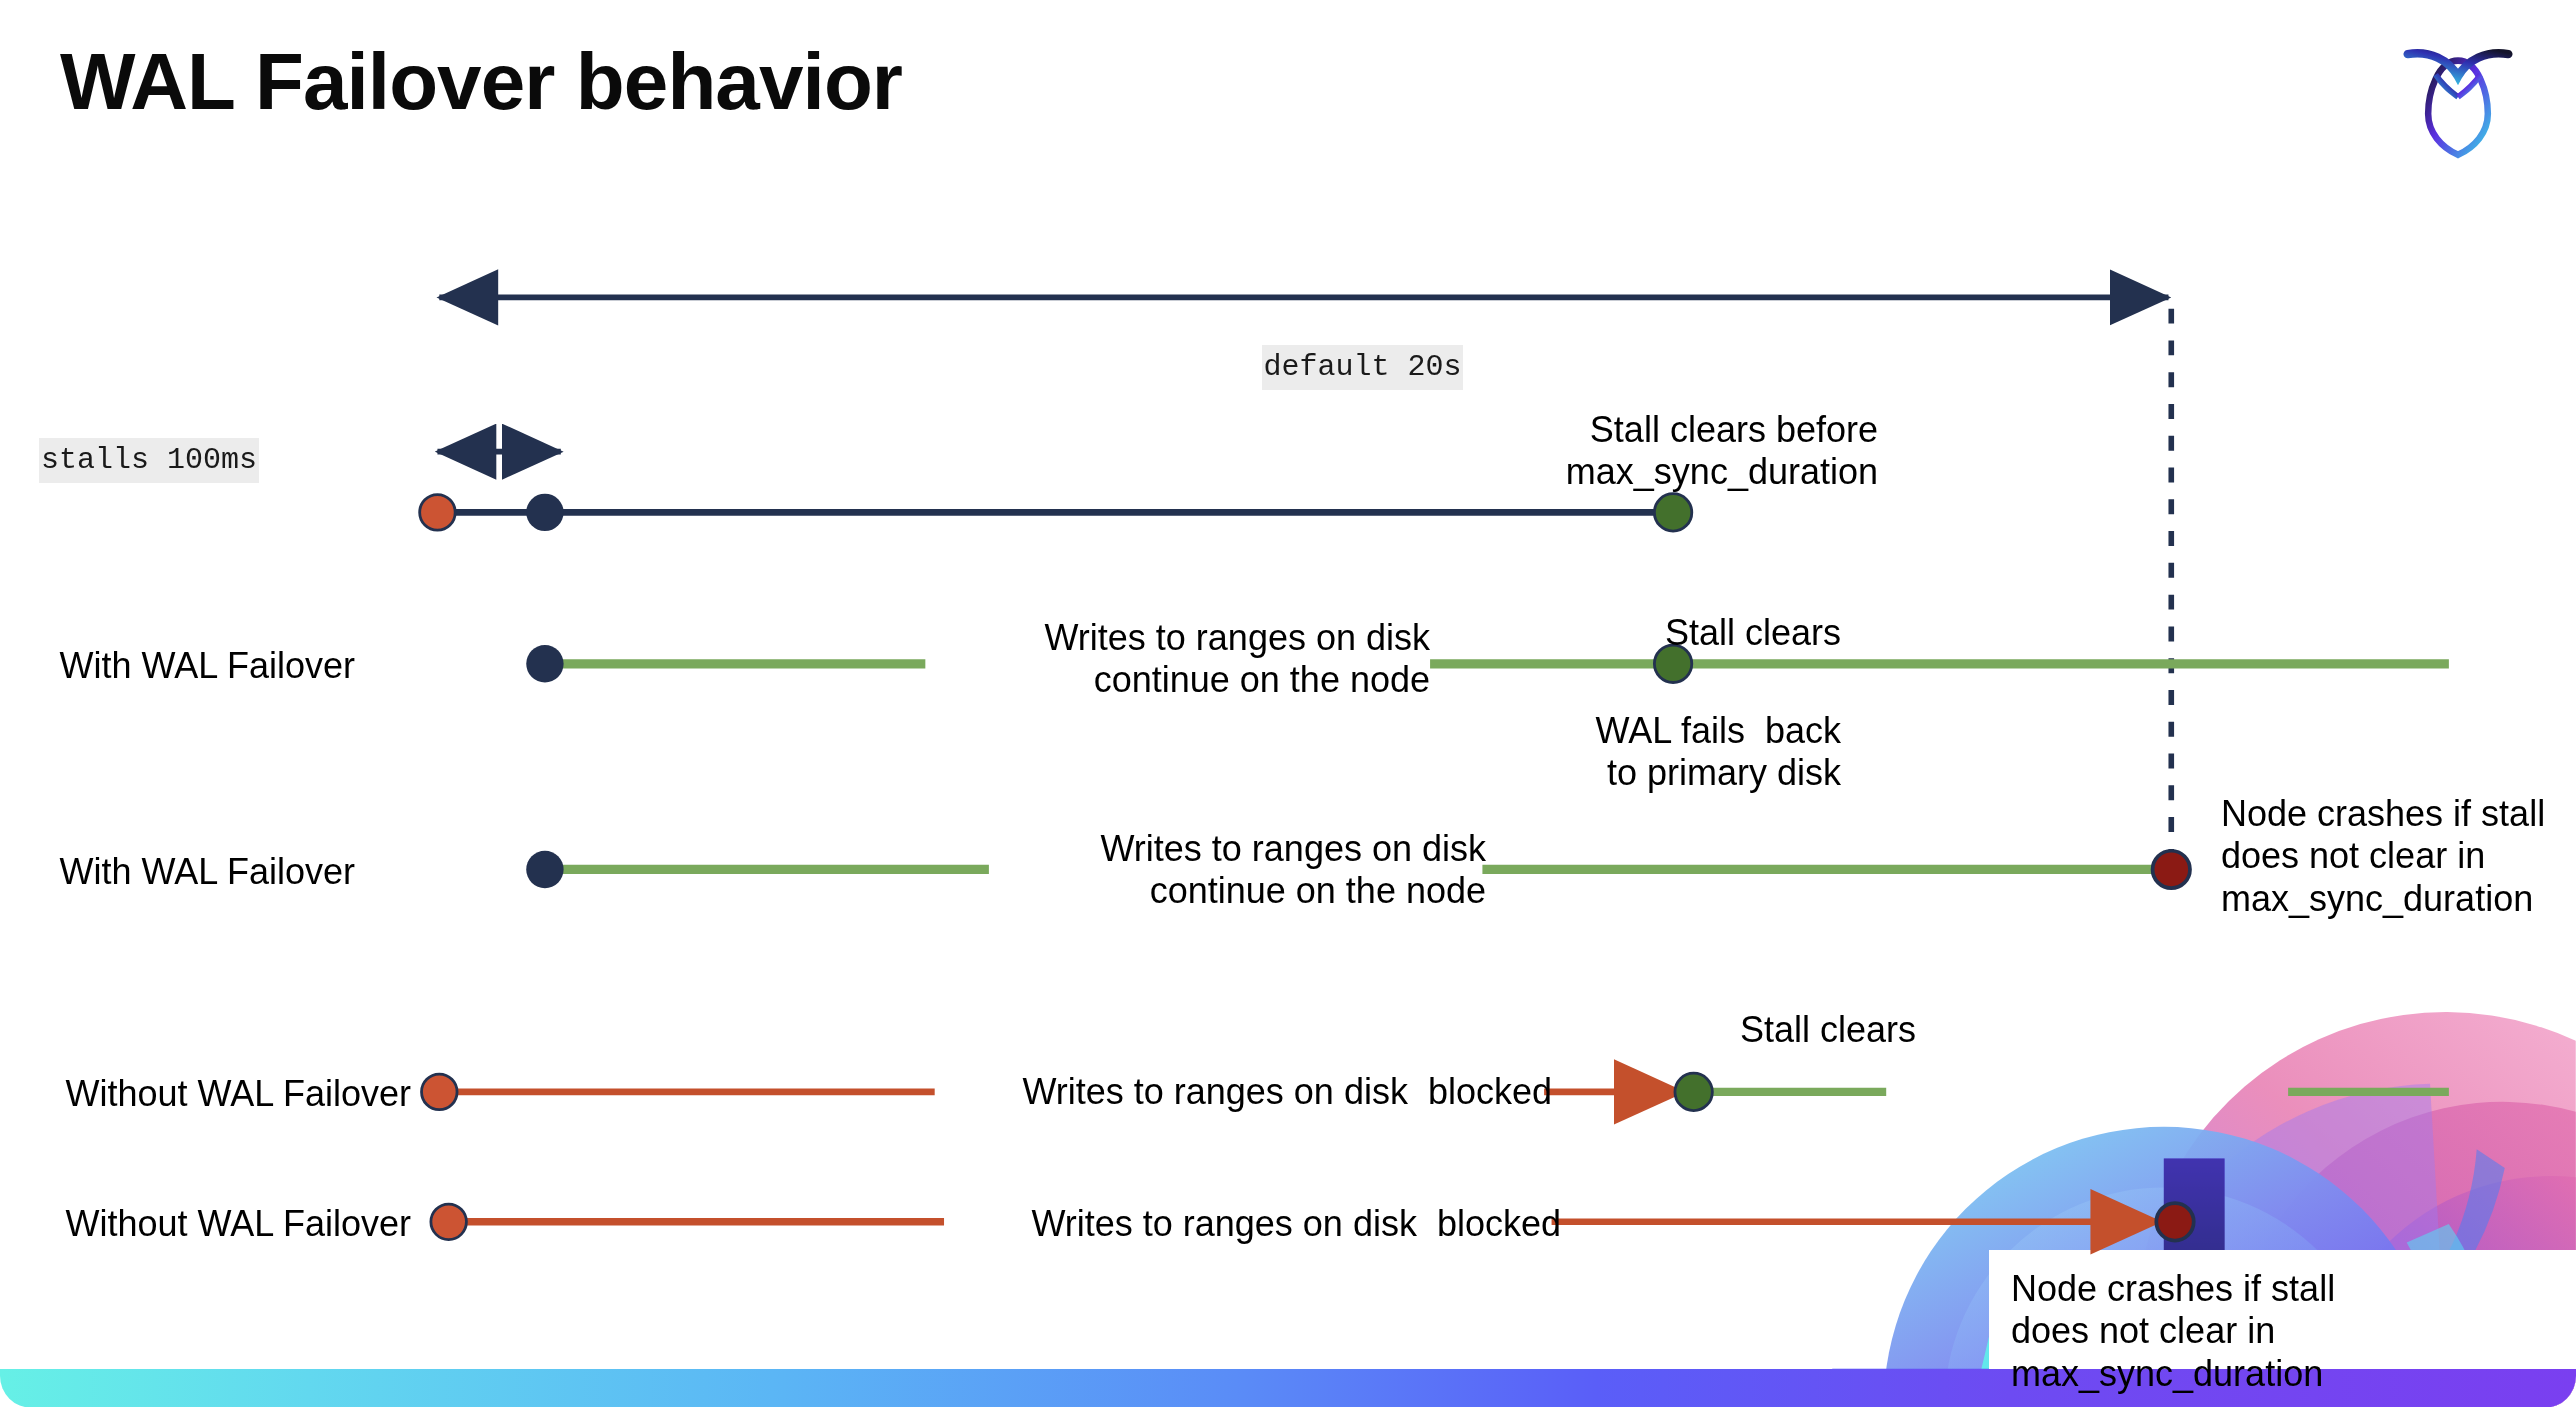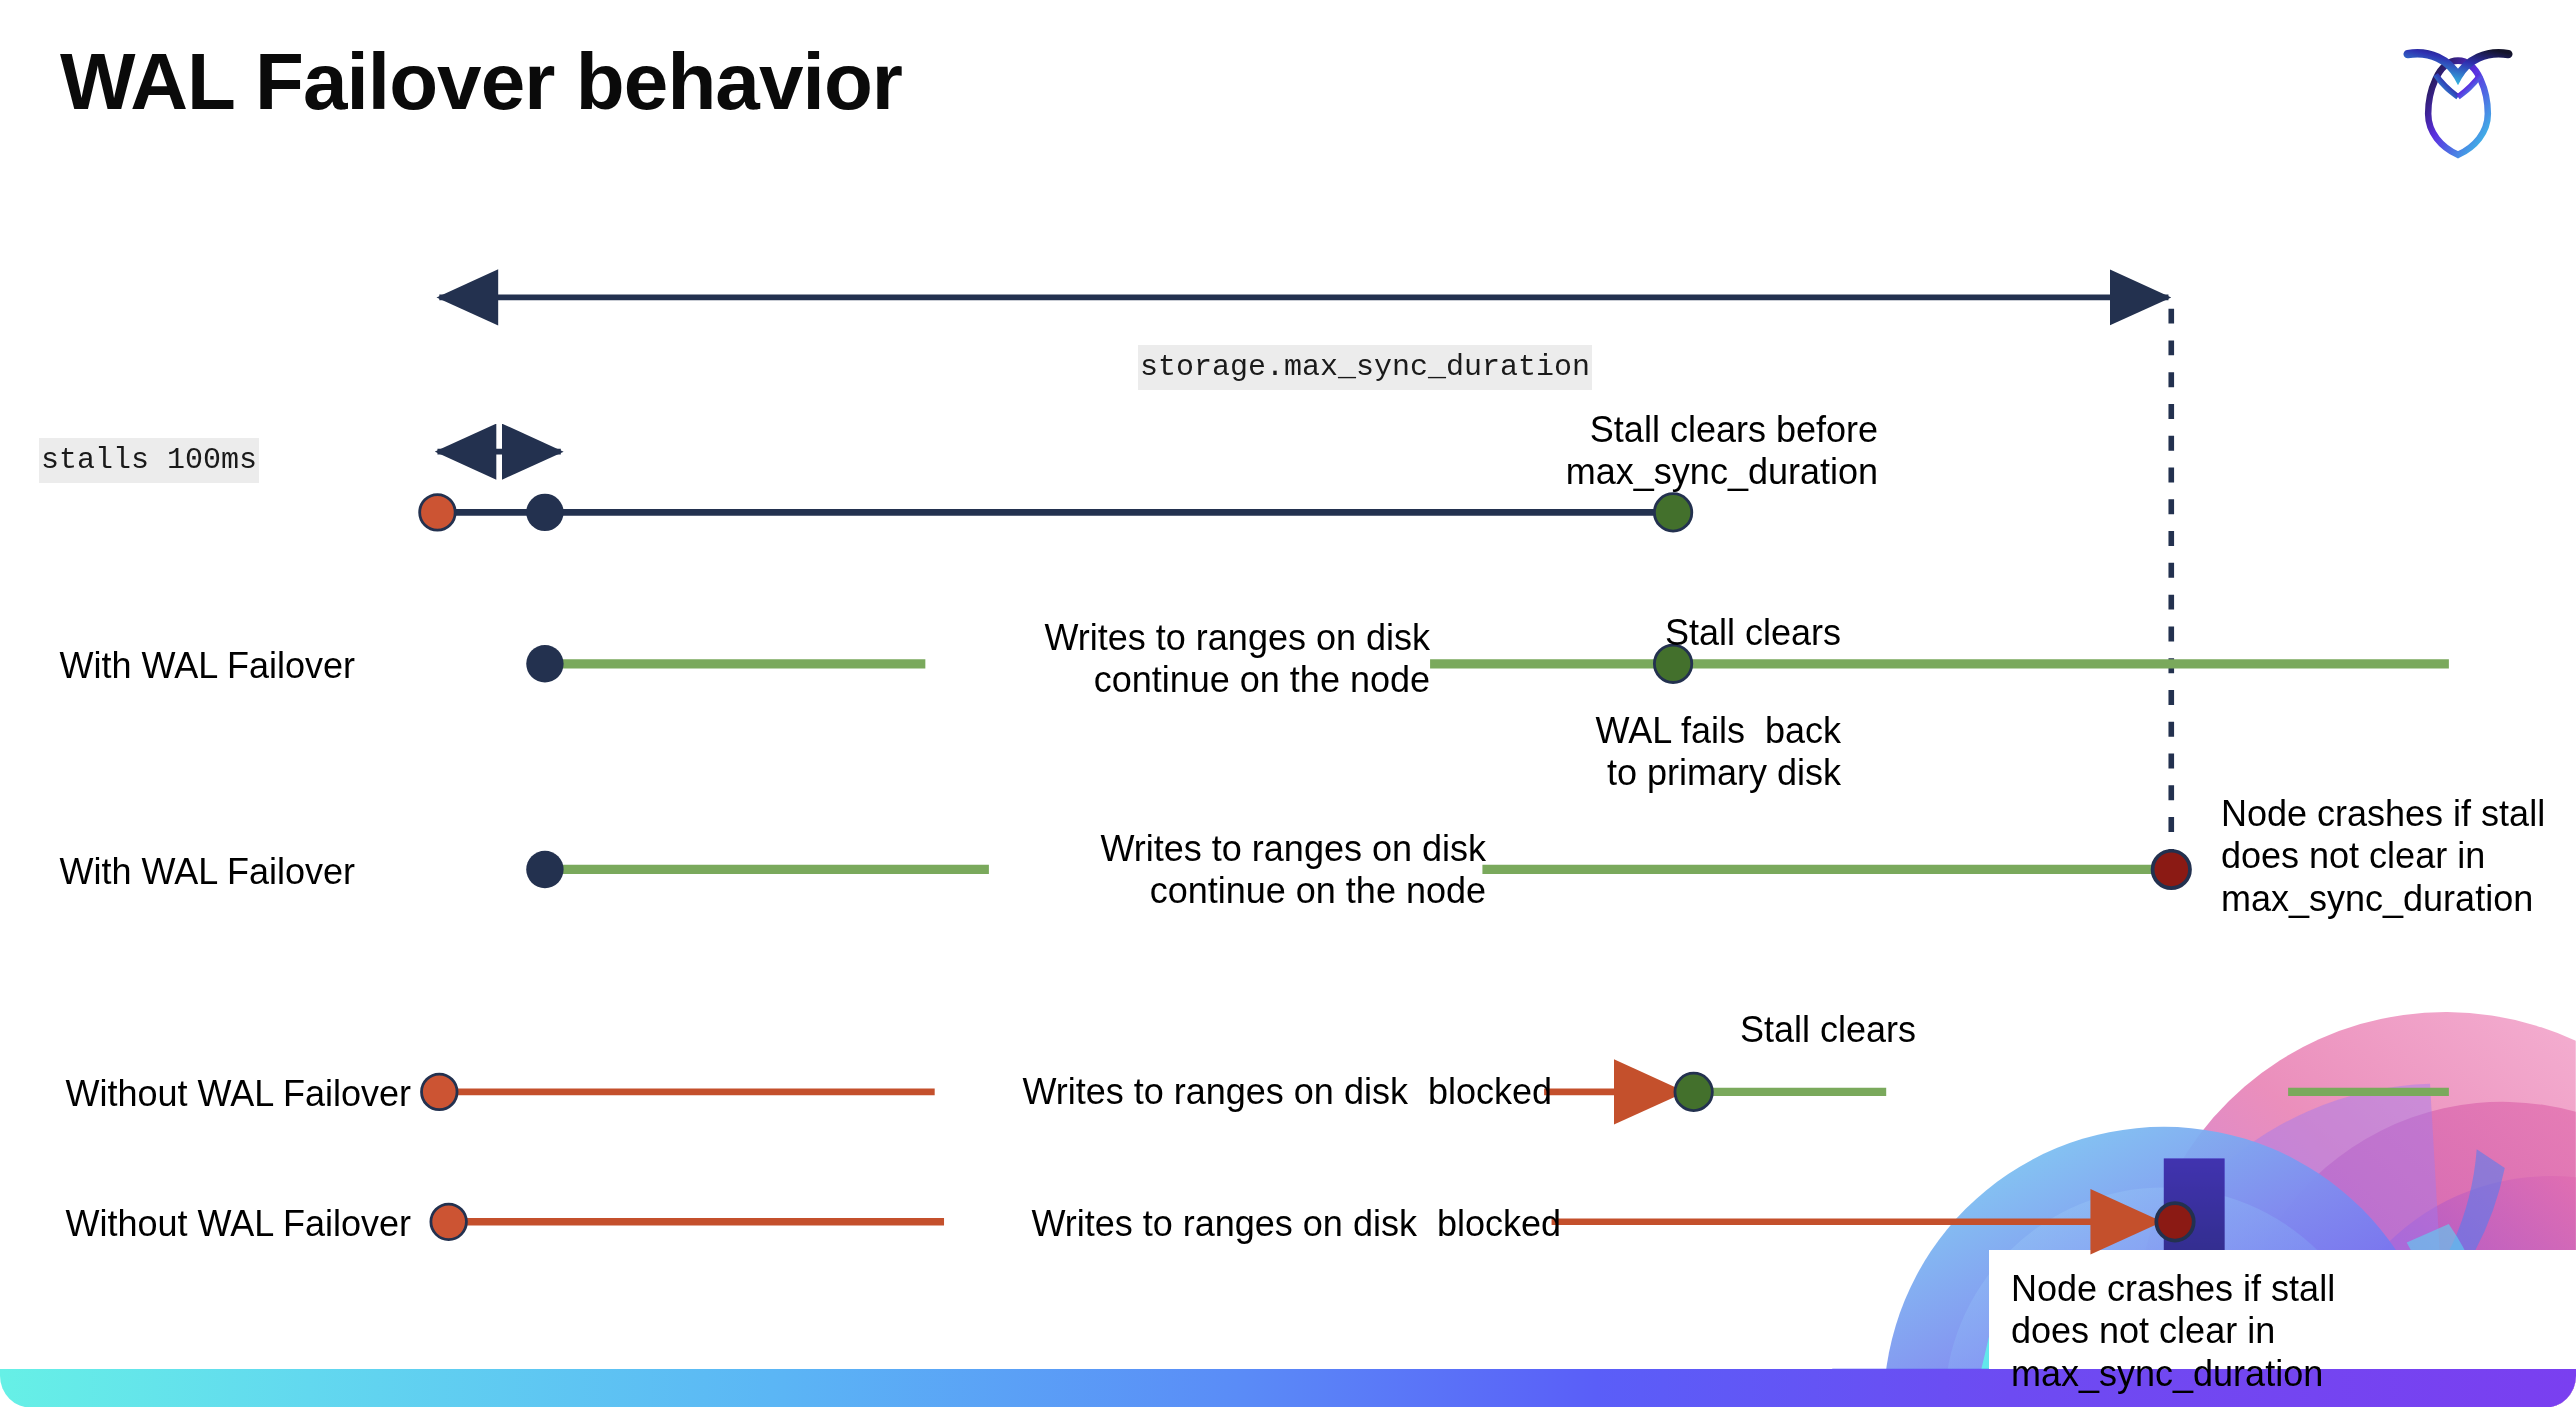--- a/index.html
+++ b/index.html
@@ -253,21 +253,21 @@
       </defs>
       <path d="M74 35 C 52 35 42 70 42 92 C 42 112 56 128 74 136 C 92 128 106 112 106 92 C 106 70 96 35 74 35 Z" fill="none" stroke="url(#lg1)" stroke-width="7"></path>
       <path d="M20 28 C 44 24 64 34 74 52 C 84 34 104 24 128 28" fill="none" stroke="url(#lg2)" stroke-width="9" stroke-linecap="round"></path>
       <path d="M74 136 L74 74" fill="none" stroke="url(#lg1)" stroke-width="7"></path>
       <path d="M50 50 C 58 62 66 68 74 74" fill="none" stroke="url(#lg2)" stroke-width="6"></path>
       <path d="M98 50 C 90 62 82 68 74 74" fill="none" stroke="url(#lg1)" stroke-width="6"></path>
     </svg>
   </div>
 
   <div class="mono center" style="left:1138px; top:258px; width:449px;">
-    <div><span>storage.max_sync_duration</span></div>
+    <div><span>default 20s</span></div>
   </div>
 
   <div class="mono" style="left:39px; top:351px; width:794px;">
     <div><span>stalls 100ms</span></div>
   </div>
 
   <div class="lbl row-label" style="left:0px; top:645px; width:355px;">With WAL Failover</div>
   <div class="lbl row-label" style="left:0px; top:851px; width:355px;">With WAL Failover</div>
   <div class="lbl row-label" style="left:0px; top:1073px; width:411px;">Without WAL Failover</div>
   <div class="lbl row-label" style="left:0px; top:1203px; width:411px;">Without WAL Failover</div>

